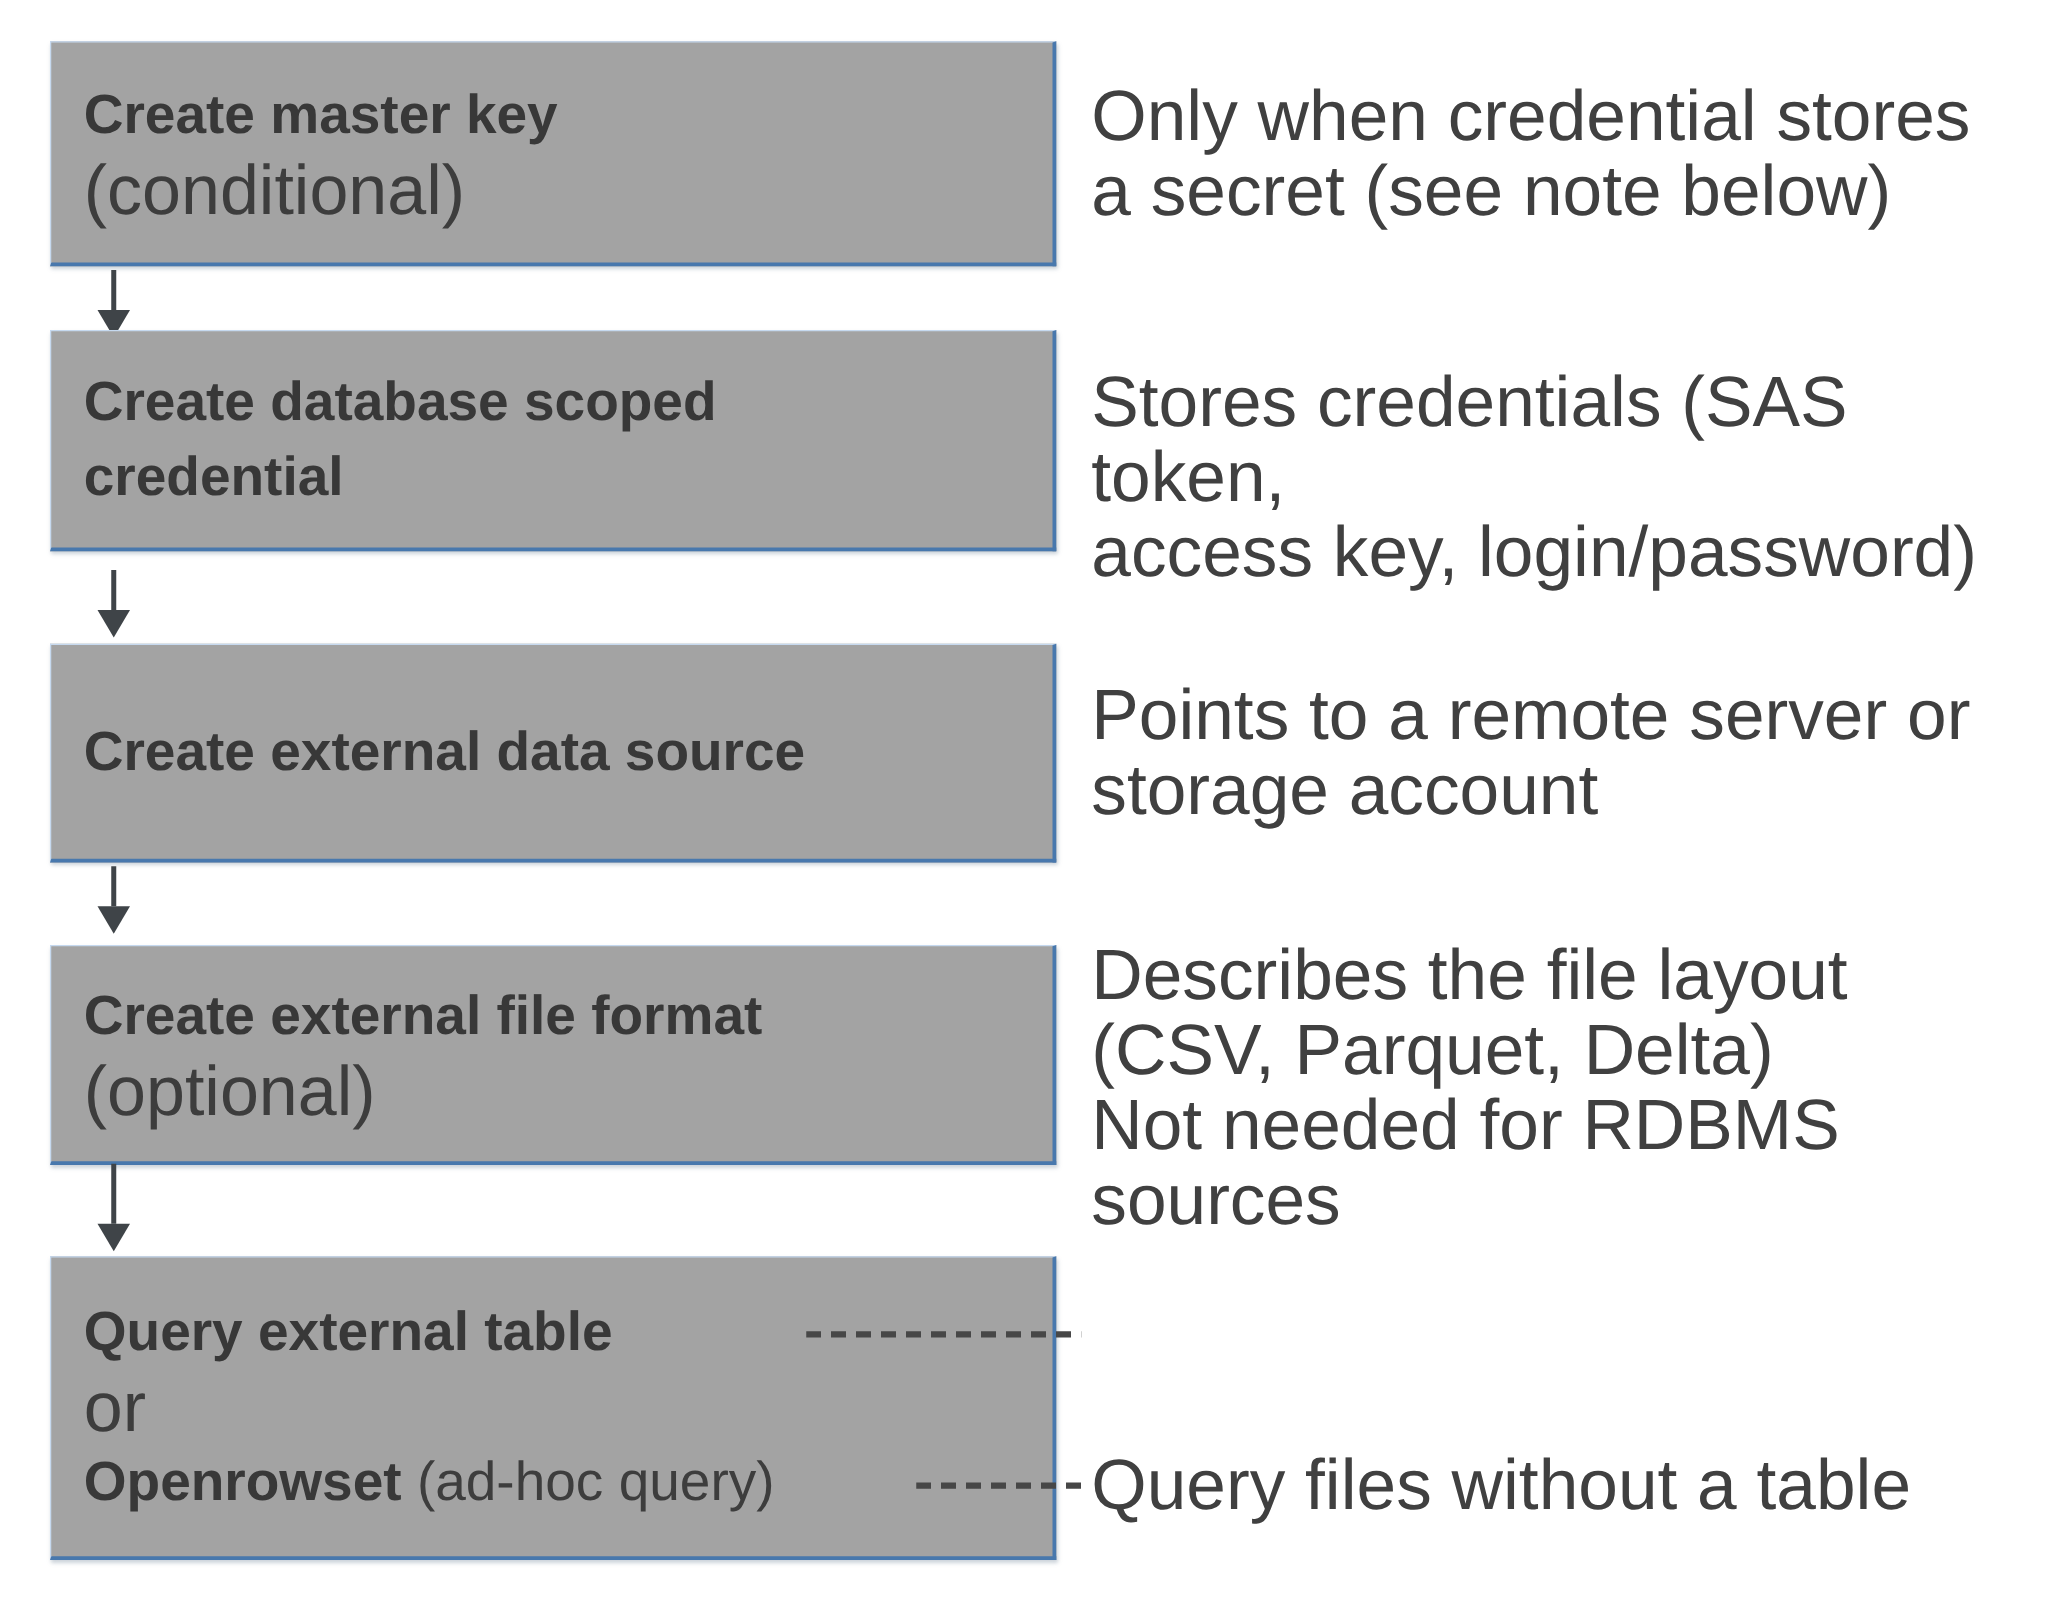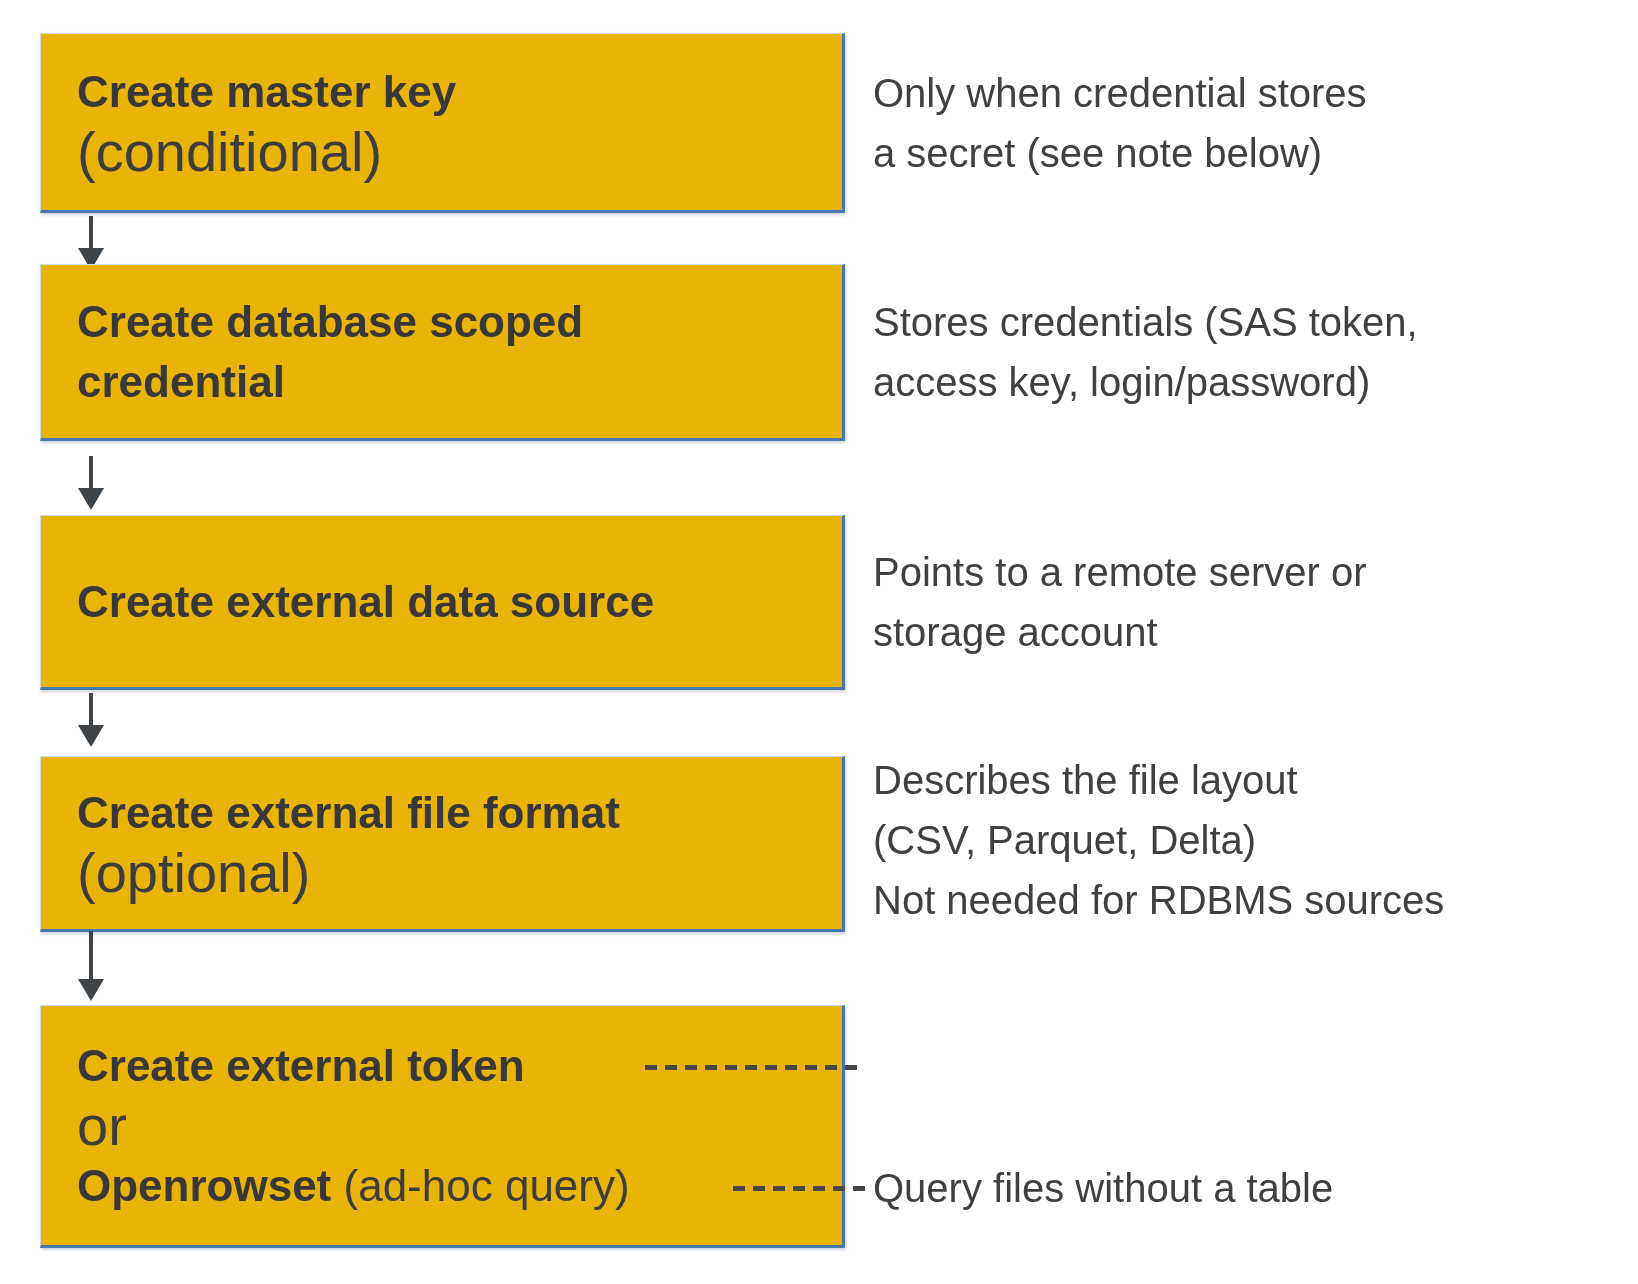--- a/index.html
+++ b/index.html
@@ -14,30 +14,30 @@
     background: #ffffff;
     font-family: "Liberation Sans", "DejaVu Sans", sans-serif;
     color: #404040;
     overflow: hidden;
   }
   .box {
     position: absolute;
     left: 40px;
     width: 805px;
     box-sizing: border-box;
-    background: #eab308;
+    background: #a3a3a3;
     border-top: 1px solid #c6d9ef;
     border-left: 1px solid #c6d9ef;
     border-right: 3px solid #4878ad;
     border-bottom: 3px solid #4878ad;
     box-shadow: 1px 2px 3px rgba(110, 130, 150, 0.35);
     display: flex;
     flex-direction: column;
     justify-content: center;
-    padding-left: 36px;
+    padding-left: 26px;
   }
   .box-title {
     font-size: 44px;
     line-height: 60px;
     font-weight: bold;
     color: #383838;
     white-space: pre-line;
   }
   .box-subtitle {
     font-size: 56px;
@@ -48,21 +48,21 @@
   }
   .box-line {
     font-size: 44px;
     line-height: 60px;
     color: #3d3d3d;
   }
   .box-line b { color: #383838; }
   .note {
     position: absolute;
     left: 873px;
-    font-size: 40px;
+    font-size: 57px;
     line-height: 60px;
     color: #404040;
     white-space: pre-line;
   }
   .arrow {
     position: absolute;
     left: 78px;
     width: 26px;
     display: flex;
     flex-direction: column;
@@ -134,21 +134,21 @@
   <div class="note" style="top: 750px;">Describes the file layout
 (CSV, Parquet, Delta)
 Not needed for RDBMS sources</div>
 
   <div class="arrow" style="top: 931px; height: 70px;">
     <div class="stem"></div>
     <div class="head"></div>
   </div>
 
   <div class="box" style="top: 1005px; height: 243px;">
-    <div class="box-title">Create external token</div>
+    <div class="box-title">Query external table</div>
     <div class="box-subtitle">or</div>
     <div class="box-line"><b>Openrowset</b><span> (ad-hoc query)</span></div>
   </div>
 
   <div class="dash" style="left: 645px; top: 1065px; width: 220px;"></div>
 
   <div class="dash" style="left: 733px; top: 1186px; width: 132px;"></div>
   <div class="note" style="top: 1158px;">Query files without a table</div>
 
 </div>

